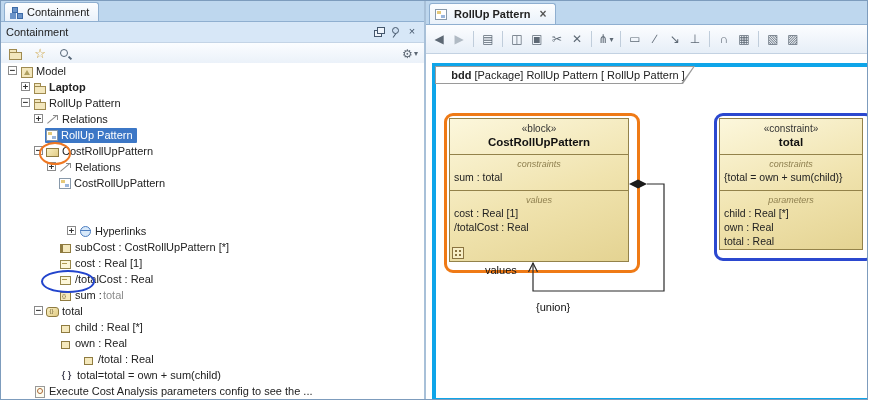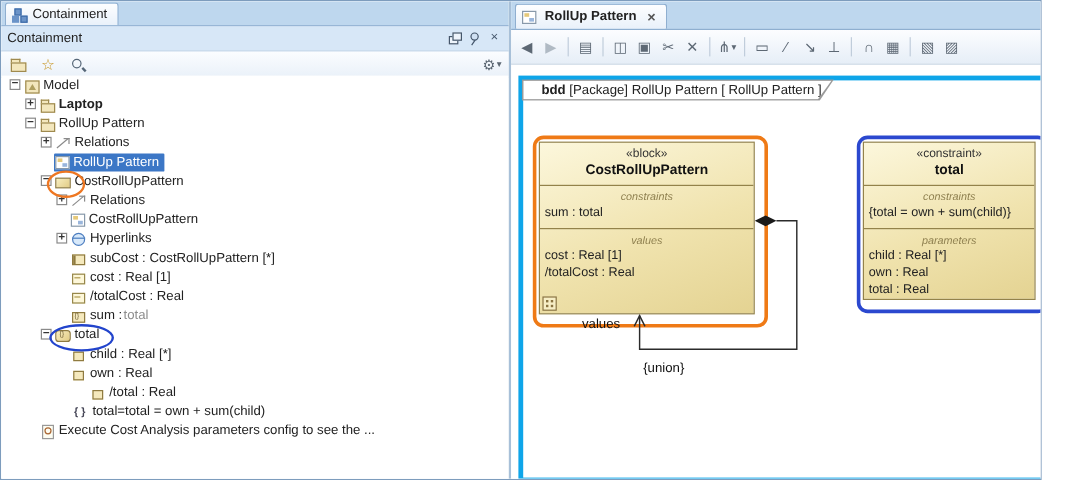--- a/index.html
+++ b/index.html
@@ -198,21 +198,21 @@
             <span class="tree-label">Relations</span>
           </span>
         </div>
         <div class="tree-row" style="padding-left: 45px;">
           <span class="expander"></span>
           <span class="row-content">
             <span class="ticon icon-diagram"></span>
             <span class="tree-label">CostRollUpPattern</span>
           </span>
         </div>
-        <div class="tree-row" style="padding-left: 45px;">
+        <div class="tree-row" style="padding-left: 65px; margin-top: 32px;">
           <span class="expander plus"></span>
           <span class="row-content">
             <span class="ticon icon-hyperlinks"></span>
             <span class="tree-label">Hyperlinks</span>
           </span>
         </div>
         <div class="tree-row" style="padding-left: 45px;">
           <span class="expander"></span>
           <span class="row-content">
             <span class="ticon icon-part-property"></span>
@@ -255,21 +255,21 @@
             <span class="tree-label">child : Real [*]</span>
           </span>
         </div>
         <div class="tree-row" style="padding-left: 45px;">
           <span class="expander"></span>
           <span class="row-content">
             <span class="ticon icon-parameter"></span>
             <span class="tree-label">own : Real</span>
           </span>
         </div>
-        <div class="tree-row" style="padding-left: 61px;">
+        <div class="tree-row" style="padding-left: 40px; gap: 28px;">
           <span class="expander"></span>
           <span class="row-content">
             <span class="ticon icon-parameter"></span>
             <span class="tree-label">/total : Real</span>
           </span>
         </div>
         <div class="tree-row" style="padding-left: 45px;">
           <span class="expander"></span>
           <span class="row-content">
             <span class="ticon icon-constraint-expression">{ }</span>

